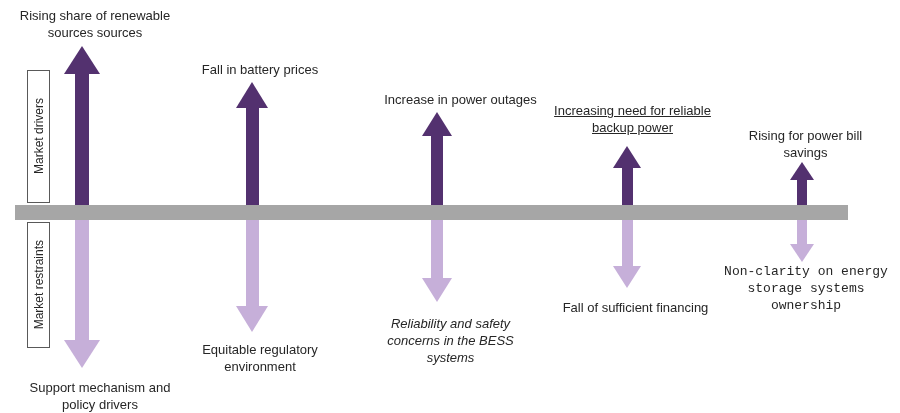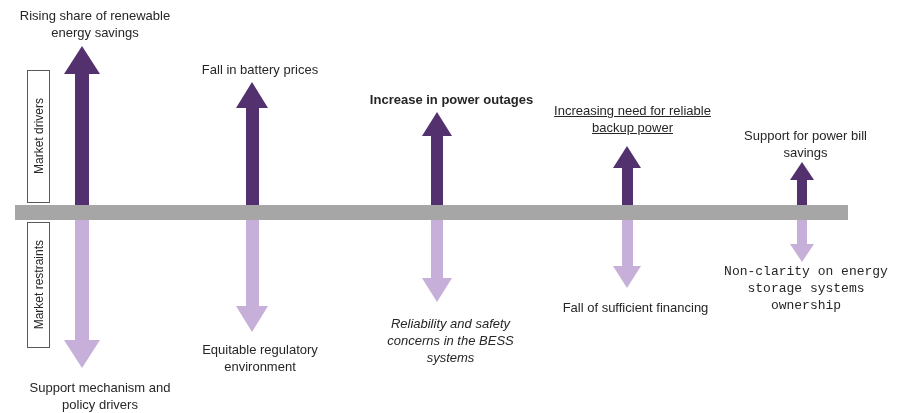--- a/index.html
+++ b/index.html
@@ -102,23 +102,23 @@
 </div>
 <div class="arrow down" style="--w:28px; --s:11px; --h:22px; left:613px; top:220px; height:68px;">
   <div class="shaft"></div>
   <div class="head"></div>
 </div>
 <div class="arrow down" style="--w:24px; --s:10px; --h:18px; left:790px; top:220px; height:42px;">
   <div class="shaft"></div>
   <div class="head"></div>
 </div>
 
-<div class="label" style="left:10px;  top:8px;   width:170px;">Rising share of renewable energy savings</div>
+<div class="label" style="left:10px;  top:8px;   width:170px;">Rising share of renewable sources sources</div>
 <div class="label" style="left:190px; top:62px;  width:140px;">Fall in battery prices</div>
-<div class="label" style="left:364px; top:92px;  width:175px;font-weight:bold;">Increase in power outages</div>
+<div class="label" style="left:373px; top:92px;  width:175px;">Increase in power outages</div>
 <div class="label" style="left:540px; top:103px; width:185px;text-decoration:underline;">Increasing need for reliable backup power</div>
-<div class="label" style="left:733px; top:128px; width:145px;">Support for power bill savings</div>
+<div class="label" style="left:733px; top:128px; width:145px;">Rising for power bill savings</div>
 
 <div class="label" style="left:15px;  top:372px; width:170px;margin-top:8px;">Support mechanism and policy drivers</div>
 <div class="label" style="left:185px; top:342px; width:150px;">Equitable regulatory environment</div>
 <div class="label" style="left:373px; top:316px; width:155px;font-style:italic;">Reliability and safety concerns in the BESS systems</div>
 <div class="label" style="left:543px; top:300px; width:185px;">Fall of sufficient financing</div>
 <div class="label" style="left:716px; top:264px; width:180px;font-family:Liberation Mono, monospace;">Non-clarity on energy storage systems ownership</div>
 
 </body></html>

